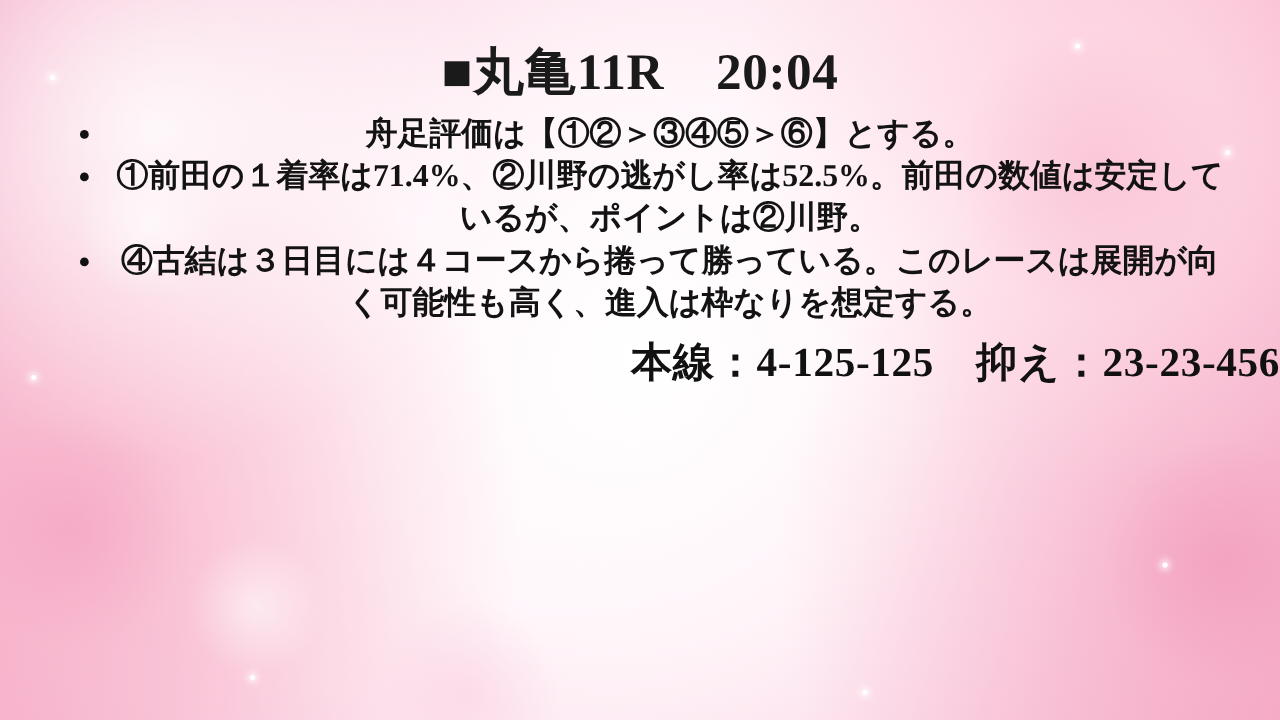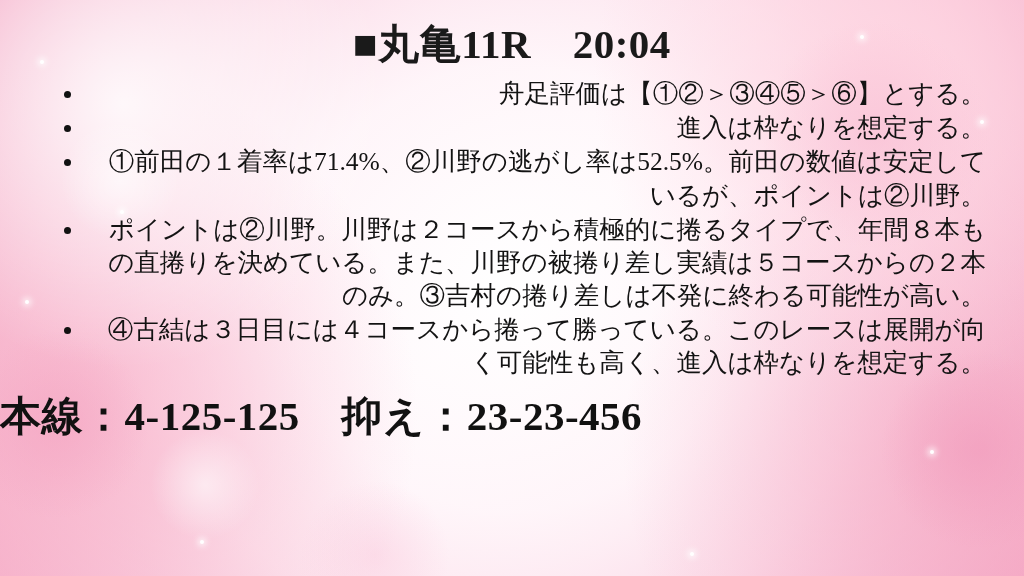--- a/index.html
+++ b/index.html
@@ -52,52 +52,52 @@
     position: relative;
     z-index: 2;
     padding: 0;
   }
   .title {
     text-align: center;
     font-size: 41px;
     font-weight: bold;
     color: #1a1a1a;
     letter-spacing: 0.5px;
-    padding-top: 22px;
+    padding-top: 35px;
     line-height: 1.1;
     white-space: pre;
   }
   ul.bullets {
     list-style: none;
     margin: 10px 0 0 0;
     padding: 0 38px 0 56px;
   }
   ul.bullets li {
     position: relative;
     font-size: 25.5px;
     line-height: 1.30;
     color: #131313;
-    font-weight: normal;
+    font-weight: bold;
     margin-bottom: 1px;
     padding-left: 30px;
-    text-align: right;
+    text-align: center;
   }
   ul.bullets li::before {
     content: "";
     position: absolute;
     left: 8px;
     top: 14px;
     width: 7px;
     height: 7px;
     background: #111;
     border-radius: 50%;
   }
   .footer {
-    text-align: left;
-    font-size: 41px;
+    text-align: right;
+    font-size: 33px;
     font-weight: bold;
     color: #111;
     margin-top: 10px;
     white-space: pre;
     letter-spacing: 0.5px;
   }
 </style>
 </head>
 <body>
 
@@ -116,21 +116,19 @@
   <div class="sparkle" style="left:930px; top:450px;"></div>
   <div class="sparkle" style="left:200px; top:540px;"></div>
   <div class="sparkle" style="left:690px; top:552px;"></div>
   <div class="sparkle" style="left:860px; top:35px;"></div>
 
   <div class="content">
     <div class="title">■丸亀11R　20:04</div>
 
     <ul class="bullets">
       <li>舟足評価は【①②＞③④⑤＞⑥】とする。</li>
-      <li>進入は枠なりを想定する。</li>
       <li>①前田の１着率は71.4%、②川野の逃がし率は52.5%。前田の数値は安定しているが、ポイントは②川野。</li>
-      <li>ポイントは②川野。川野は２コースから積極的に捲るタイプで、年間８本もの直捲りを決めている。また、川野の被捲り差し実績は５コースからの２本のみ。③吉村の捲り差しは不発に終わる可能性が高い。</li>
       <li>④古結は３日目には４コースから捲って勝っている。このレースは展開が向く可能性も高く、進入は枠なりを想定する。</li>
     </ul>
 
     <div class="footer">本線：4-125-125　抑え：23-23-456</div>
   </div>
 </div>
 
 </body></html>

